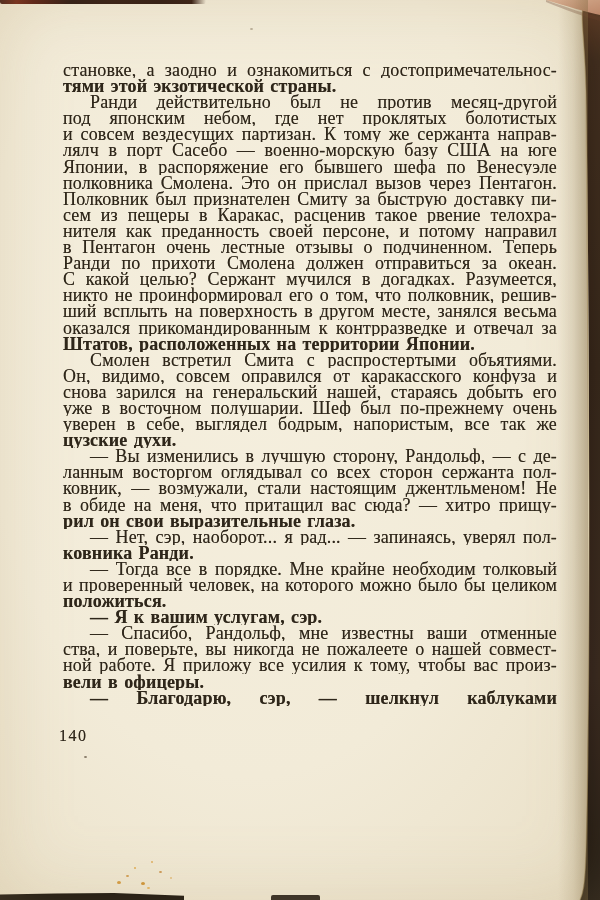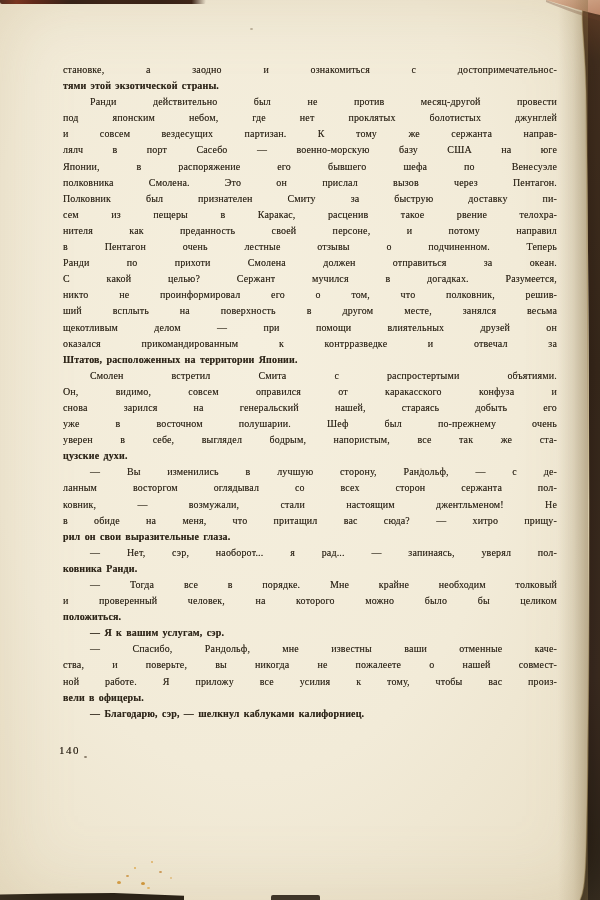--- a/index.html
+++ b/index.html
@@ -57,38 +57,38 @@
   .sp7 {left:147px;top:887px;width:3px;height:2px;background:#e6b45e;}
   .sp8 {left:170px;top:877px;width:2px;height:2px;background:#d9a145;opacity:.6;}
   .sp9 {left:250px;top:28px;width:3px;height:2px;background:#8a7a64;opacity:.55;}
   .sp10{left:84px; top:756px;width:3px;height:2px;background:#5c4f3c;opacity:.7;}
   .sp11{left:420px;top:468px;width:2px;height:2px;background:#9a8a70;opacity:.4;}
 
   
   .text-block{
     position:absolute;left:63px;top:62px;width:494px;
     color:var(--ink);
-    font-size:10px;
+    font-size:18px;
     line-height:16.1px;
     word-spacing:1.6px;
     letter-spacing:.15px;
     text-shadow:0 0 .5px rgba(48,38,24,.55);
   }
   .para{margin:0;}
   .line{
     height:16.1px;overflow:hidden;
     text-align:justify;
     text-align-last:justify;
     white-space:normal;
   }
   .line.indent{padding-left:27px;}
   .line.last{text-align-last:left;font-weight:bold;}
   .page-number{
-    position:absolute;left:59px;top:744px;
-    color:var(--ink);font-size:11px;letter-spacing:1.5px;
+    position:absolute;left:59px;top:727px;
+    color:var(--ink);font-size:16px;letter-spacing:1.5px;
     text-shadow:0 0 .5px rgba(48,38,24,.55);
   }
 </style>
 </head>
 <body>
 
 <div class="screen">
 
   <div class="top-strip"></div>
 
@@ -147,21 +147,20 @@
         <div class="line">Японии, в распоряжение его бывшего шефа по Венесуэле</div>
         <div class="line">полковника Смолена. Это он прислал вызов через Пентагон.</div>
         <div class="line">Полковник был признателен Смиту за быструю доставку пи-</div>
         <div class="line">сем из пещеры в Каракас, расценив такое рвение телохра-</div>
         <div class="line">нителя как преданность своей персоне, и потому направил</div>
         <div class="line">в Пентагон очень лестные отзывы о подчиненном. Теперь</div>
         <div class="line">Ранди по прихоти Смолена должен отправиться за океан.</div>
         <div class="line">С какой целью? Сержант мучился в догадках. Разумеется,</div>
         <div class="line">никто не проинформировал его о том, что полковник, решив-</div>
         <div class="line">ший всплыть на поверхность в другом месте, занялся весьма</div>
-        <div class="line">щекотливым делом — при помощи влиятельных друзей он</div>
         <div class="line">оказался прикомандированным к контрразведке и отвечал за</div>
         <div class="line last">Штатов, расположенных на территории Японии.</div>
       </div>
       <div class="para">
         <div class="line indent">Смолен встретил Смита с распростертыми объятиями.</div>
         <div class="line">Он, видимо, совсем оправился от каракасского конфуза и</div>
         <div class="line">снова зарился на генеральский нашей, стараясь добыть его</div>
         <div class="line">уже в восточном полушарии. Шеф был по-прежнему очень</div>
         <div class="line">уверен в себе, выглядел бодрым, напористым, все так же ста-</div>
         <div class="line last">цузские духи.</div>

